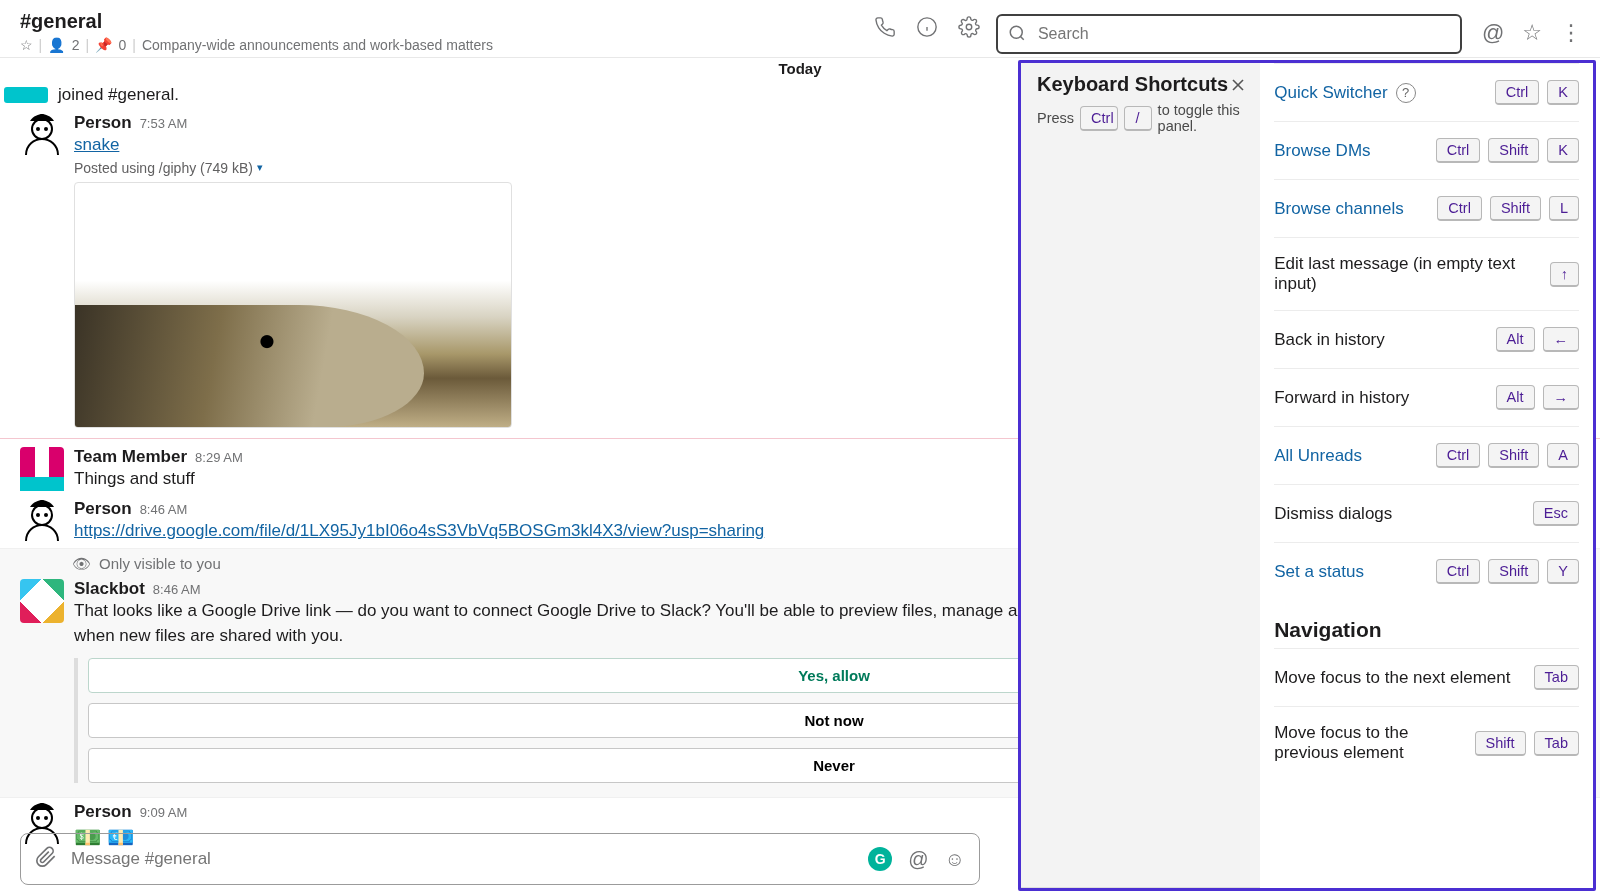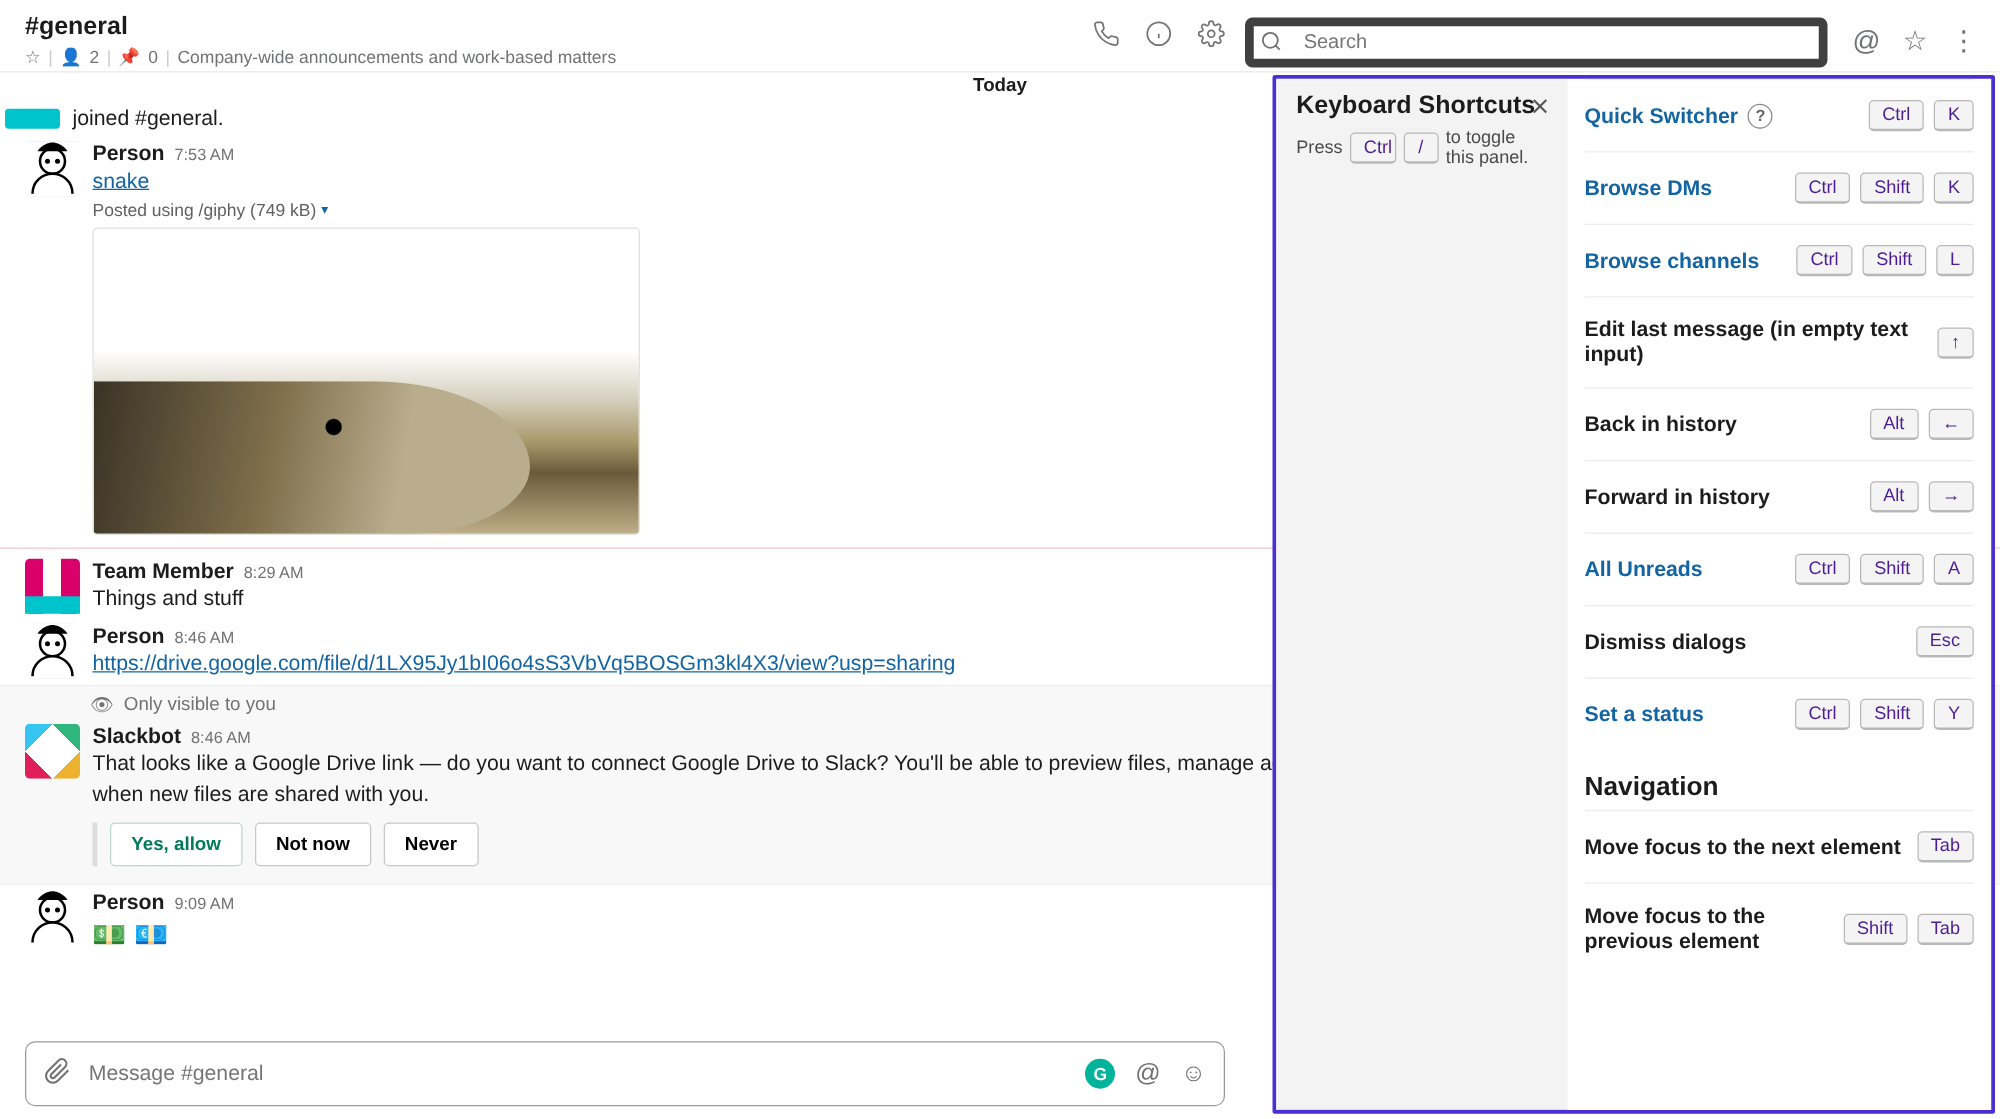--- a/index.html
+++ b/index.html
@@ -21,21 +21,21 @@
   }
   .header-left { flex: 1; }
   .channel-title { font-size: 20px; font-weight: 900; margin-bottom: 4px;}
   .channel-meta { display: flex; align-items: center; color: #717274; font-size: 14px; gap: 6px;}
   .channel-meta .sep { color:#ccc;}
   .header-icons { display:flex; align-items:center; gap: 20px; padding-top:6px; margin-right:16px; color:#717274;}
   .header-icons svg, .icon-btn svg { display:block;}
   .search-wrap { width: 466px; margin-top:4px; position:relative;}
   .search-input {
     width:100%; height:40px;
-    border:7px solid #404040; border-radius:6px;
+    border:2px solid #404040; border-radius:6px;
     padding: 0 12px 0 40px; font-size:16px; color:#616061;
   }
   .search-icon { position:absolute; left:12px; top:10px; color:#717274;}
   .header-right-icons { display:flex; align-items:center; gap:18px; padding-top:10px; margin-left:20px; color:#717274;}
   .main {
     position: relative;
     padding-top: 0;
     height: calc(895px - 58px);
     overflow:hidden;
   }
@@ -81,21 +81,21 @@
   .sys-join-row{
     display:flex; align-items:center; padding:4px 4px; gap:10px;
   }
   .cyan-bar{ width:44px; height:16px; background:#00c4cc; border-radius:3px;}
   .sys-text{ font-size:17px;}
   .slackbot-row-bg{ background:#f8f8f8; border-top:1px solid #f0f0f0; border-bottom:1px solid #f0f0f0;}
   .only-visible{
     display:flex; align-items:center; gap:8px; padding:6px 20px 2px 72px;
     color:#717274; font-size:15px;
   }
-  .btn-row{ display:flex; gap:10px; margin-top:10px; margin-left:0; padding-left:10px; border-left:4px solid #ddd;}
+  .btn-row{ display:flex; gap:10px; margin-top:10px; margin-left:0; padding-left:10px; border-left:4px solid #ddd;flex-direction:column;}
   .btn{
     background:#fff; border:1px solid #c7c7c7; border-radius:4px;
     padding: 8px 16px; font-size:15px; font-weight:700; cursor:pointer;
   }
   .btn-green{ color:#007a5a; border-color:#bcd6cc; }
   .composer{
     position:absolute; left:20px; bottom:10px; width: 960px;
     border:1px solid #9b9b9b; border-radius:8px; height:52px;
     display:flex; align-items:center; padding:0 14px; gap:14px;
   }
@@ -123,21 +123,21 @@
   .panel-sub{ font-size:14.5px; color:#4a4a4a; display:flex; align-items:center; gap:6px; margin-top:6px;}
   .panel-close{ position:absolute; right:12px; top:12px; color:#555; cursor:pointer;}
   .panel-body{ overflow-y:auto; padding: 0 14px 8px 14px;}
   .section-title{ font-size:21px; font-weight:900; margin: 18px 0 6px 0;}
   .sc-row{
     display:flex; align-items:center; justify-content:space-between;
     padding: 16px 0;
     border-top:1px solid #ececec;
     font-size:17px;
   }
-  .sc-label{ display:flex; align-items:flex-start; gap:8px;font-weight:bold;}
+  .sc-label{ display:flex; align-items:flex-start; gap:8px;}
   .sc-link{ color:#1264a3;}
   .keys{ display:flex; gap:8px;}
   .key{
     background:#f4f4f4;
     border:1px solid #b8b8b8;
     border-bottom-width:2px;
     border-radius:4px;
     padding: 3px 10px;
     font-size:14.5px; color:#4c1d95;
     min-width:28px; text-align:center;

